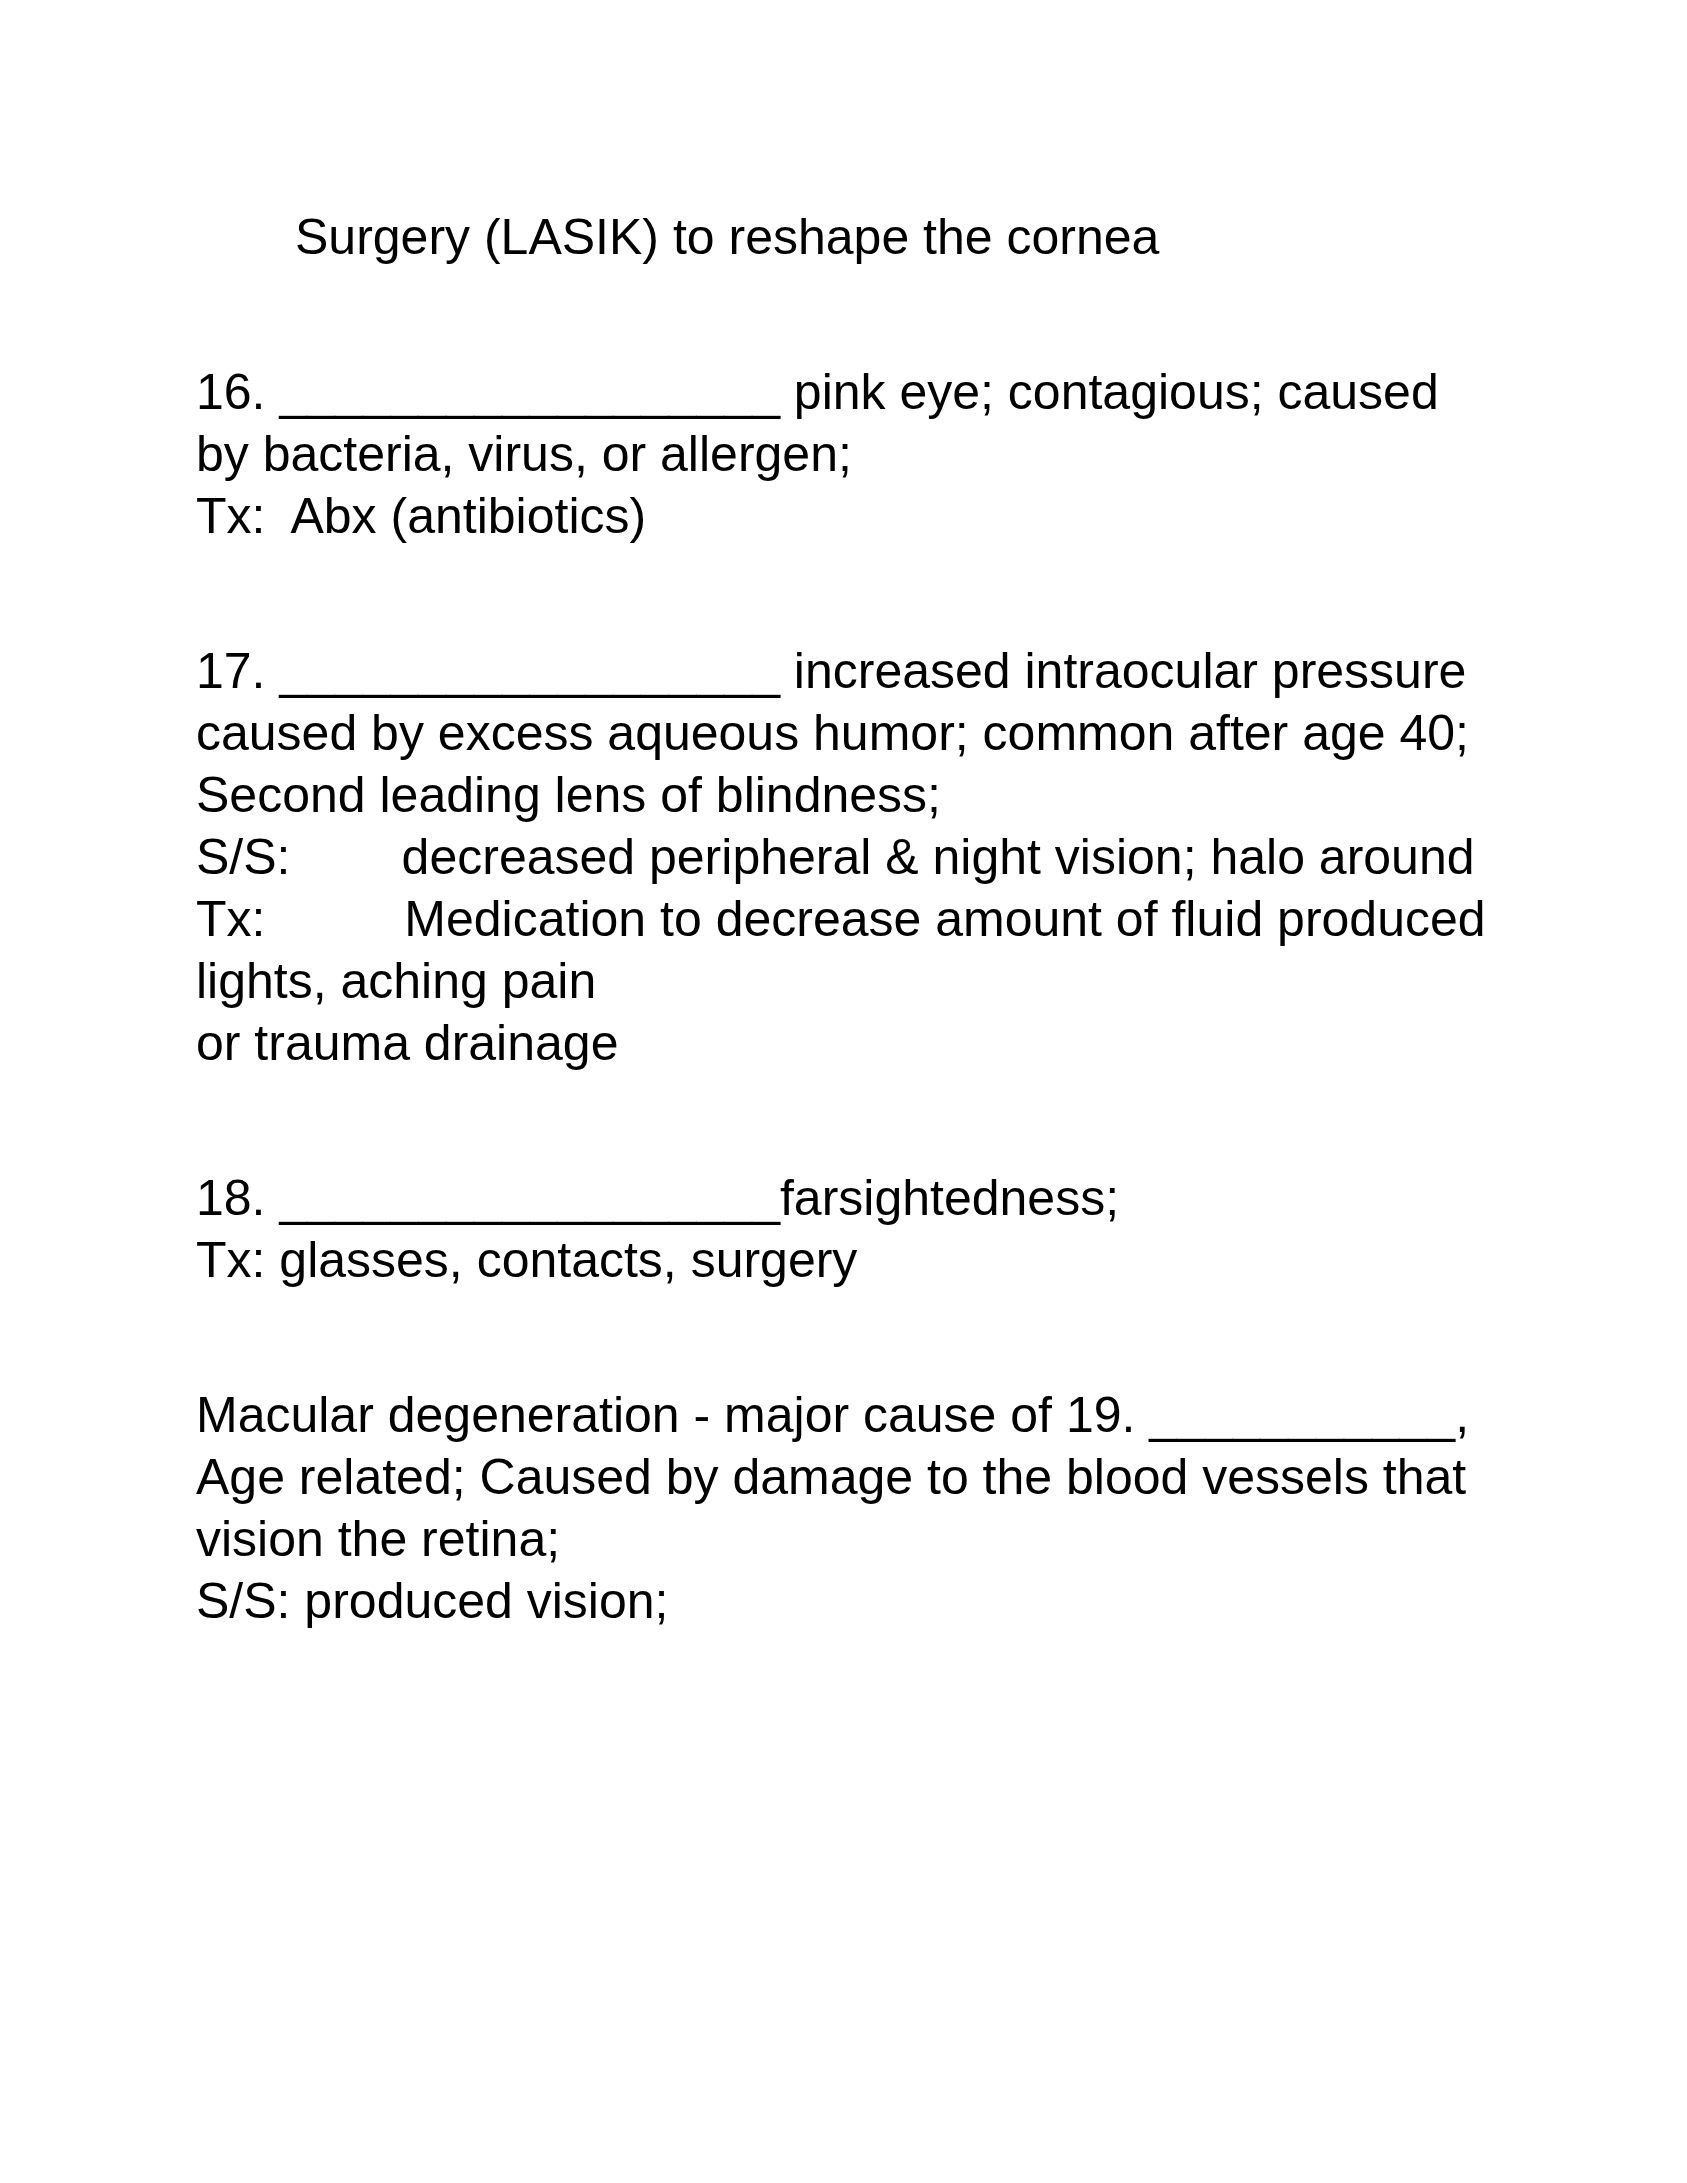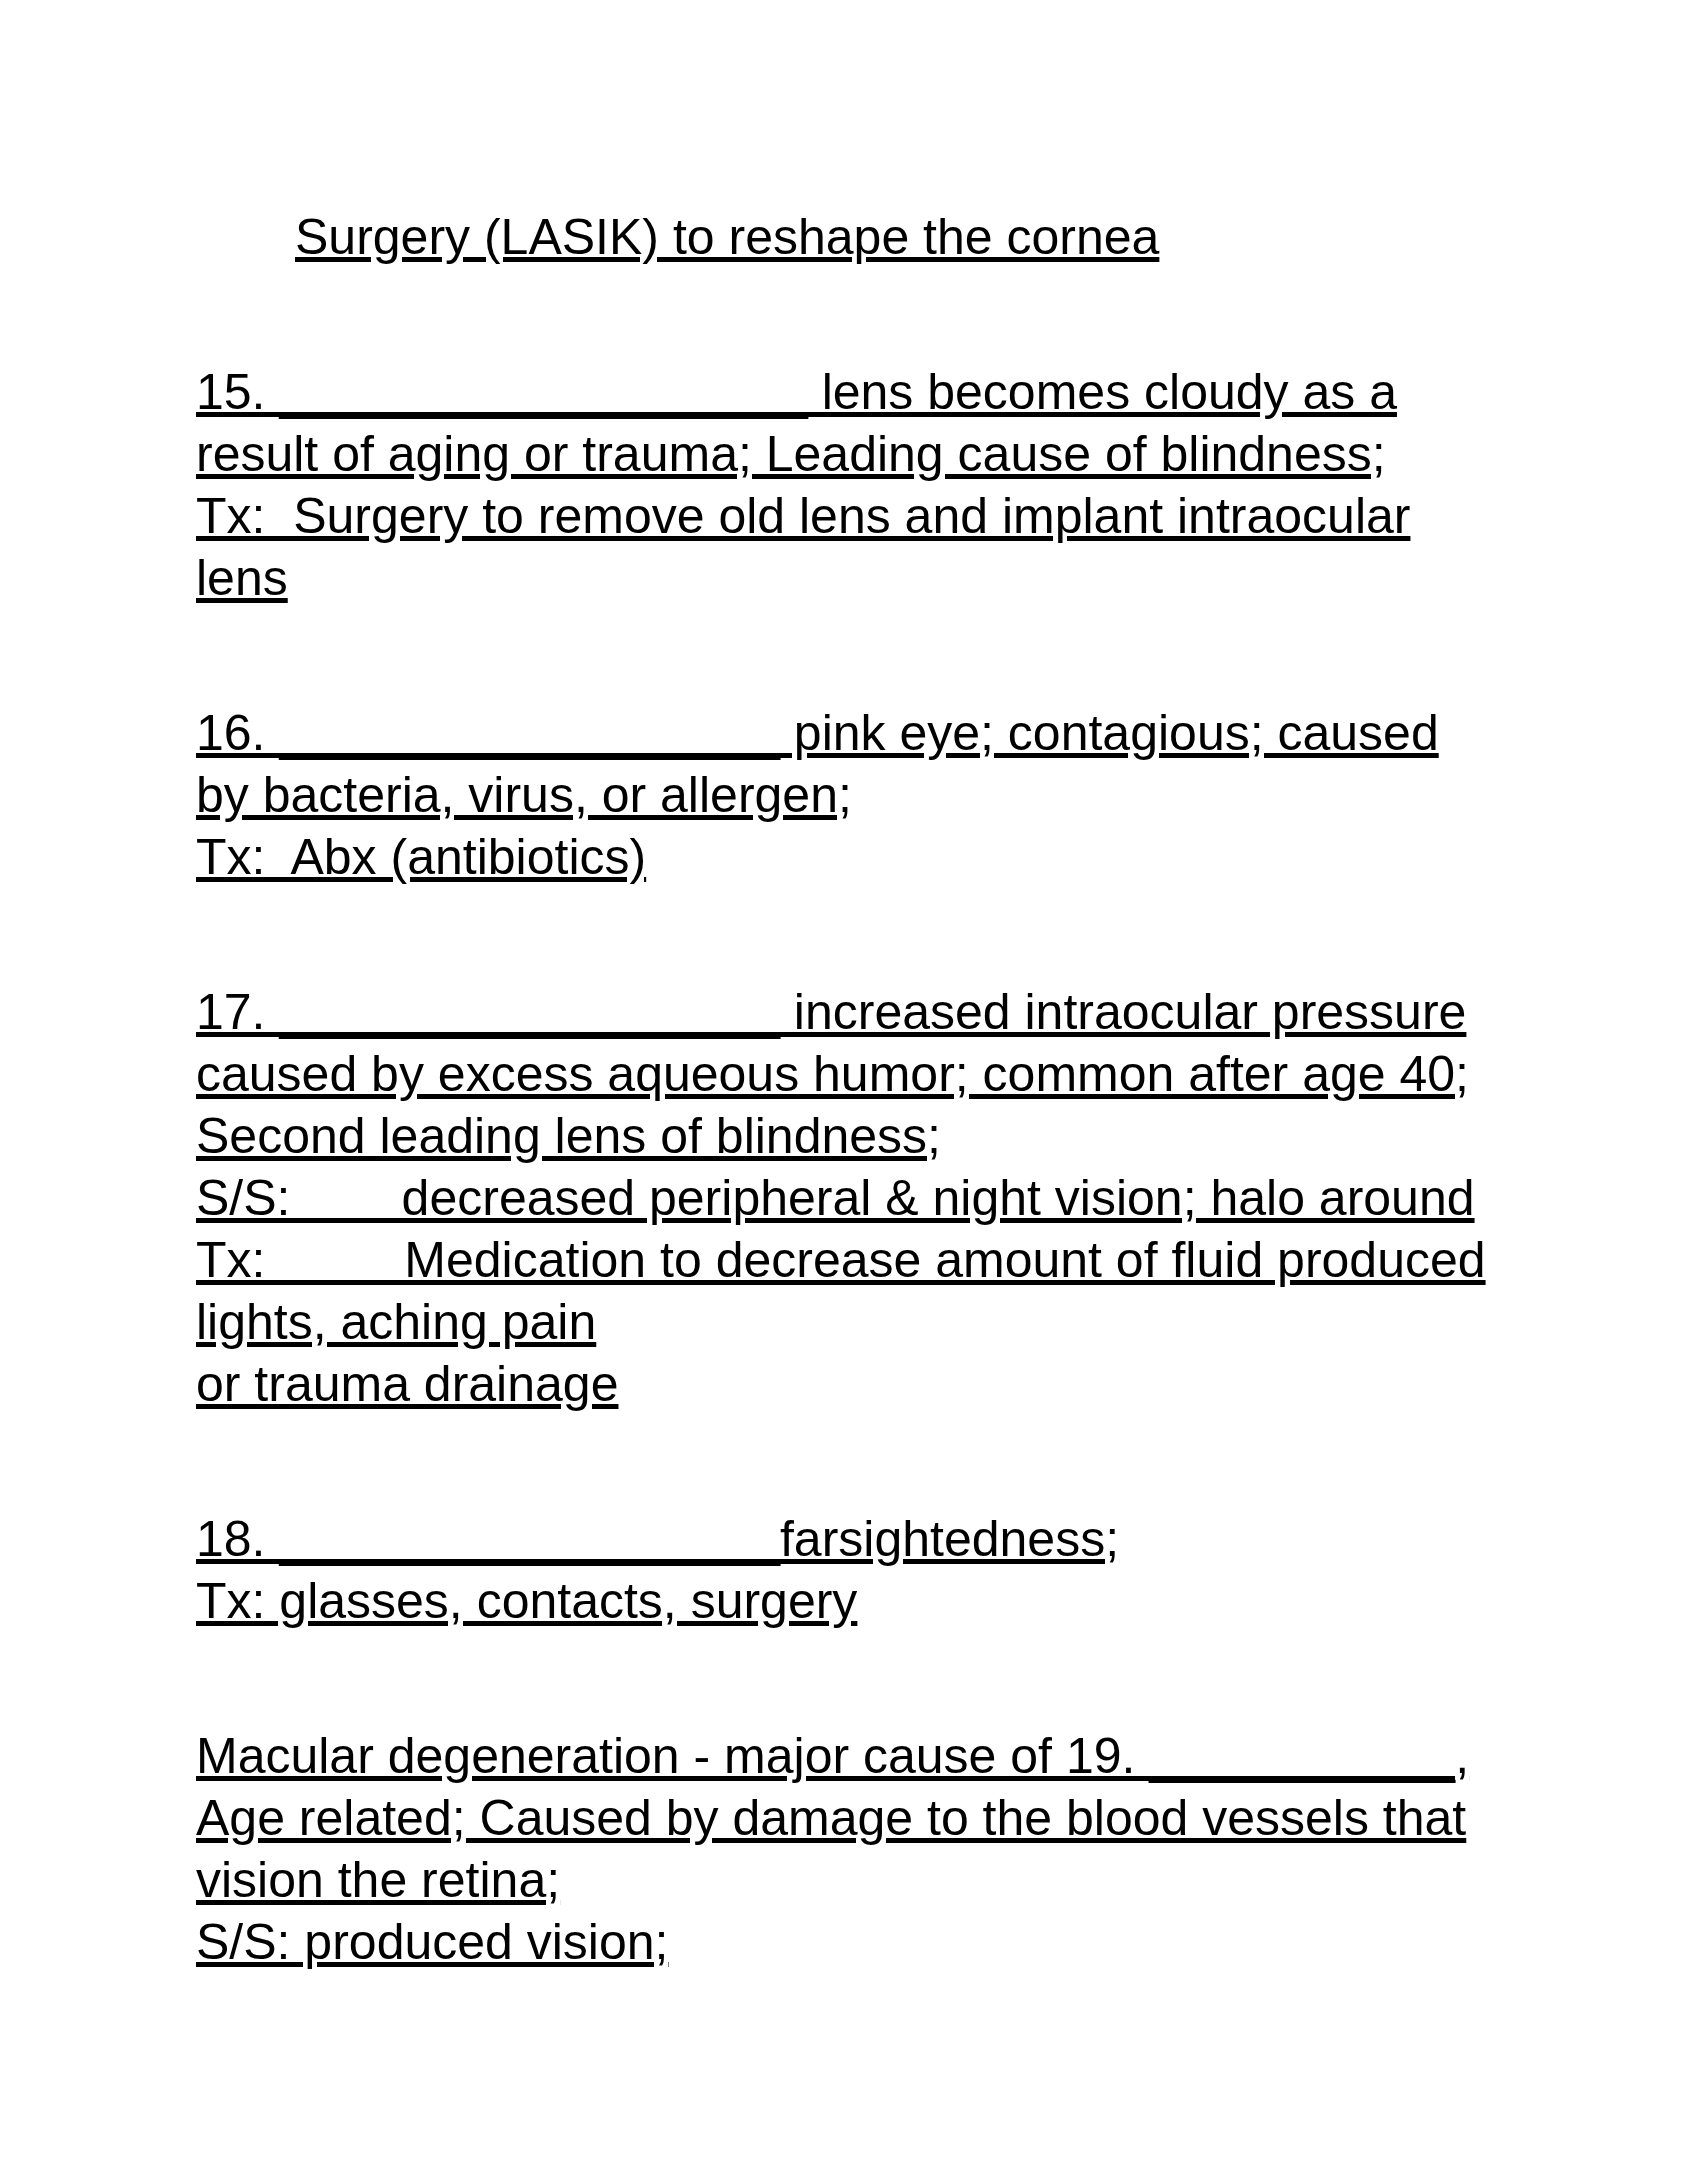--- a/index.html
+++ b/index.html
@@ -15,42 +15,35 @@
     box-sizing: border-box;
     padding: 206px 185px 0 196px;
     font-family: "Liberation Sans", sans-serif;
     font-size: 50px;
     line-height: 62px;
     color: #000000;
     overflow: hidden;
   }
   .line {
     white-space: pre-wrap;
-    text-decoration: underline;
   }
   .title-line {
     margin-left: 99px; 
   }
   .para {
     margin-top: 93px; 
   }
 </style>
 </head>
 <body>
 
 <div class="page">
 
   <div class="line title-line">Surgery (LASIK) to reshape the cornea</div>
 
-  <section class="para">
-    <div class="line">15. ___________________ lens becomes cloudy as a</div>
-    <div class="line">result of aging or trauma; Leading cause of blindness;</div>
-    <div class="line">Tx:  Surgery to remove old lens and implant intraocular</div>
-    <div class="line">lens</div>
-  </section>
 
   <section class="para">
     <div class="line">16. __________________ pink eye; contagious; caused</div>
     <div class="line">by bacteria, virus, or allergen;</div>
     <div class="line">Tx:  Abx (antibiotics)</div>
   </section>
 
   <section class="para">
     <div class="line">17. __________________ increased intraocular pressure</div>
     <div class="line">caused by excess aqueous humor; common after age 40;</div>

